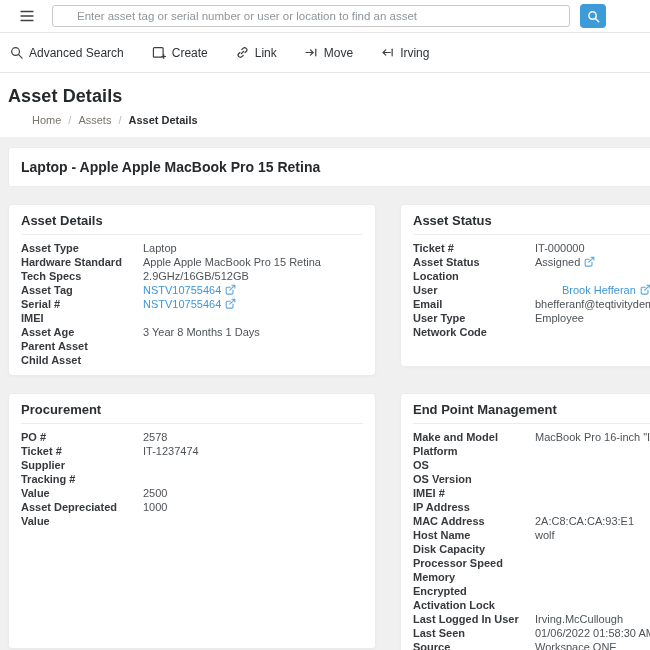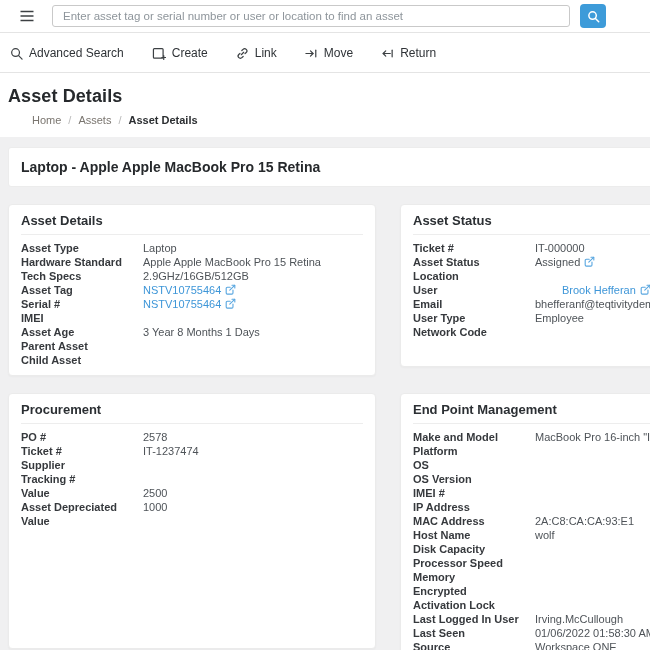--- a/index.html
+++ b/index.html
@@ -10,35 +10,35 @@
     color: #212529;
   }
   
   .topbar {
     height: 33px; background: #fff; border-bottom: 1px solid #e4e4e4;
     display: flex; align-items: center; padding: 0 18px;
   }
   .menu-btn { background: none; border: none; cursor: pointer; padding: 2px; display: flex; }
   .search-input {
     flex: 0 0 518px; margin-left: 16px; height: 22px;
-    border: 1px solid #c9c9c9; border-radius: 3px; padding: 0 10px;
+    border: 1px solid #c9c9c9; border-radius: 3px; padding: 0 24px;
     font-size: 11.5px; color: #333; font-family: inherit; outline: none;
   }
   .search-input::placeholder { color: #8e959b; }
   .search-btn {
     margin-left: 10px; width: 26px; height: 24px; border: none; border-radius: 4px;
     background: #3d9bd9; display: flex; align-items: center; justify-content: center; cursor: pointer;
   }
   
   .toolbar {
     height: 40px; background: #fff; border-bottom: 1px solid #e4e4e4;
     display: flex; align-items: center; padding: 0 8px; gap: 24px;
   }
   .tool-item {
-    display: flex; align-items: flex-end; gap: 6px; background: none; border: none;
+    display: flex; align-items: flex-start; gap: 6px; background: none; border: none;
     font-family: inherit; font-size: 12px; color: #2f3337; cursor: pointer; padding: 4px 2px;
   }
   .tool-item svg { flex: 0 0 auto; }
   
   .title-area { height: 64px; background: #fff; padding: 13px 8px 0 8px; }
   .page-title { font-size: 18px; font-weight: 700; color: #26292c; letter-spacing: .1px; }
   .breadcrumb { margin-top: 7px; font-size: 11px; color: #7a756f; display: flex; gap: 7px; align-items: center; margin-left: 24px; }
   .breadcrumb .sep { color: #b9b9b9; }
   .breadcrumb .crumb { color: #7a756f; cursor: pointer; }
   .breadcrumb .current { color: #2b2e31; font-weight: 700; }
@@ -122,21 +122,21 @@
         <line x1="11.6" y1="3.4" x2="11.6" y2="10.6"></line>
     </svg>
     <span>Move</span>
   </button>
   <button class="tool-item">
     <svg width="13" height="13" viewBox="0 0 14 14" fill="none" stroke="#3c4043" stroke-width="1.3" stroke-linecap="round" stroke-linejoin="round">
       <line x1="12" y1="3.4" x2="12" y2="10.6"></line>
         <line x1="2.4" y1="7" x2="10" y2="7"></line>
         <path d="M5.1 4.2 2.3 7l2.8 2.8"></path>
     </svg>
-    <span>Return</span>
+    <span>Irving</span>
   </button>
 </div>
 
 <div class="title-area">
   <div class="page-title">Asset Details</div>
   <div class="breadcrumb">
     <span class="crumb">Home</span>
     <span class="sep">/</span>
     <span class="crumb">Assets</span>
     <span class="sep">/</span>

